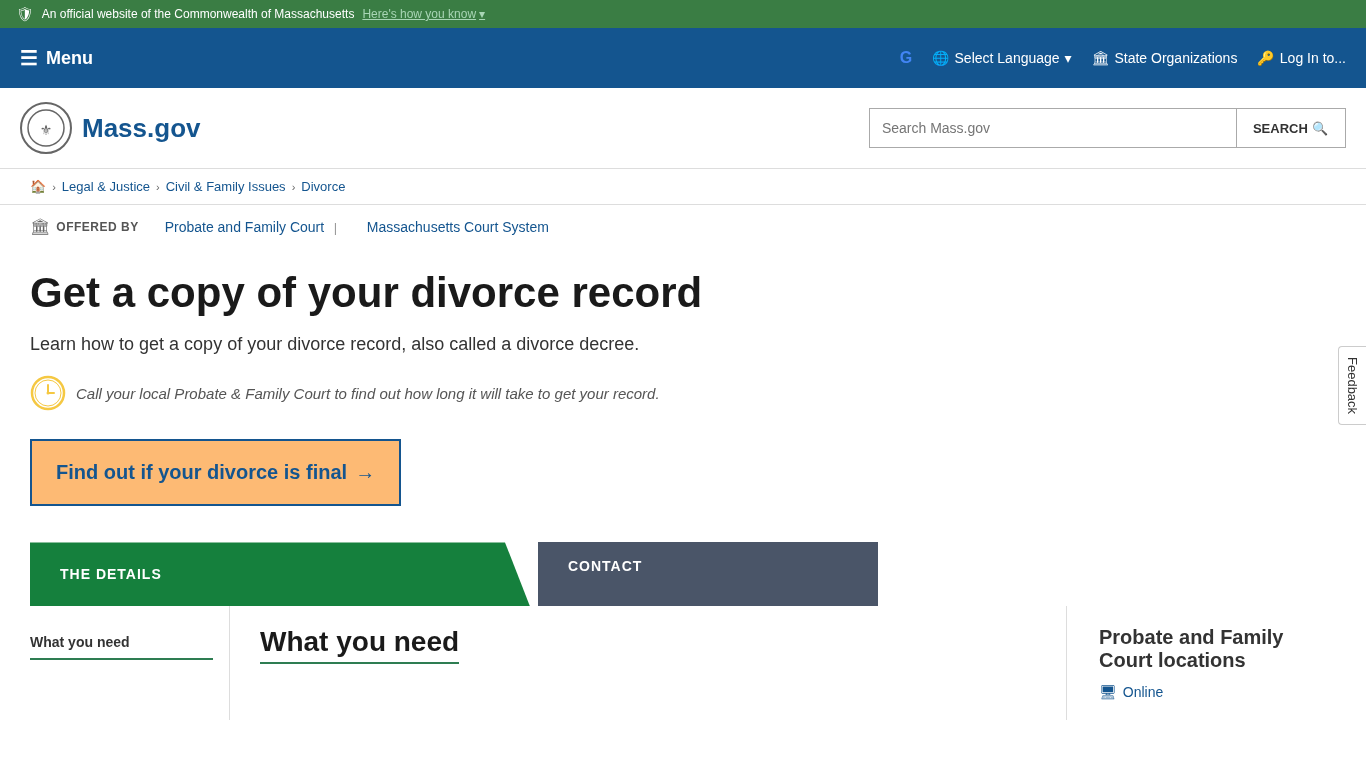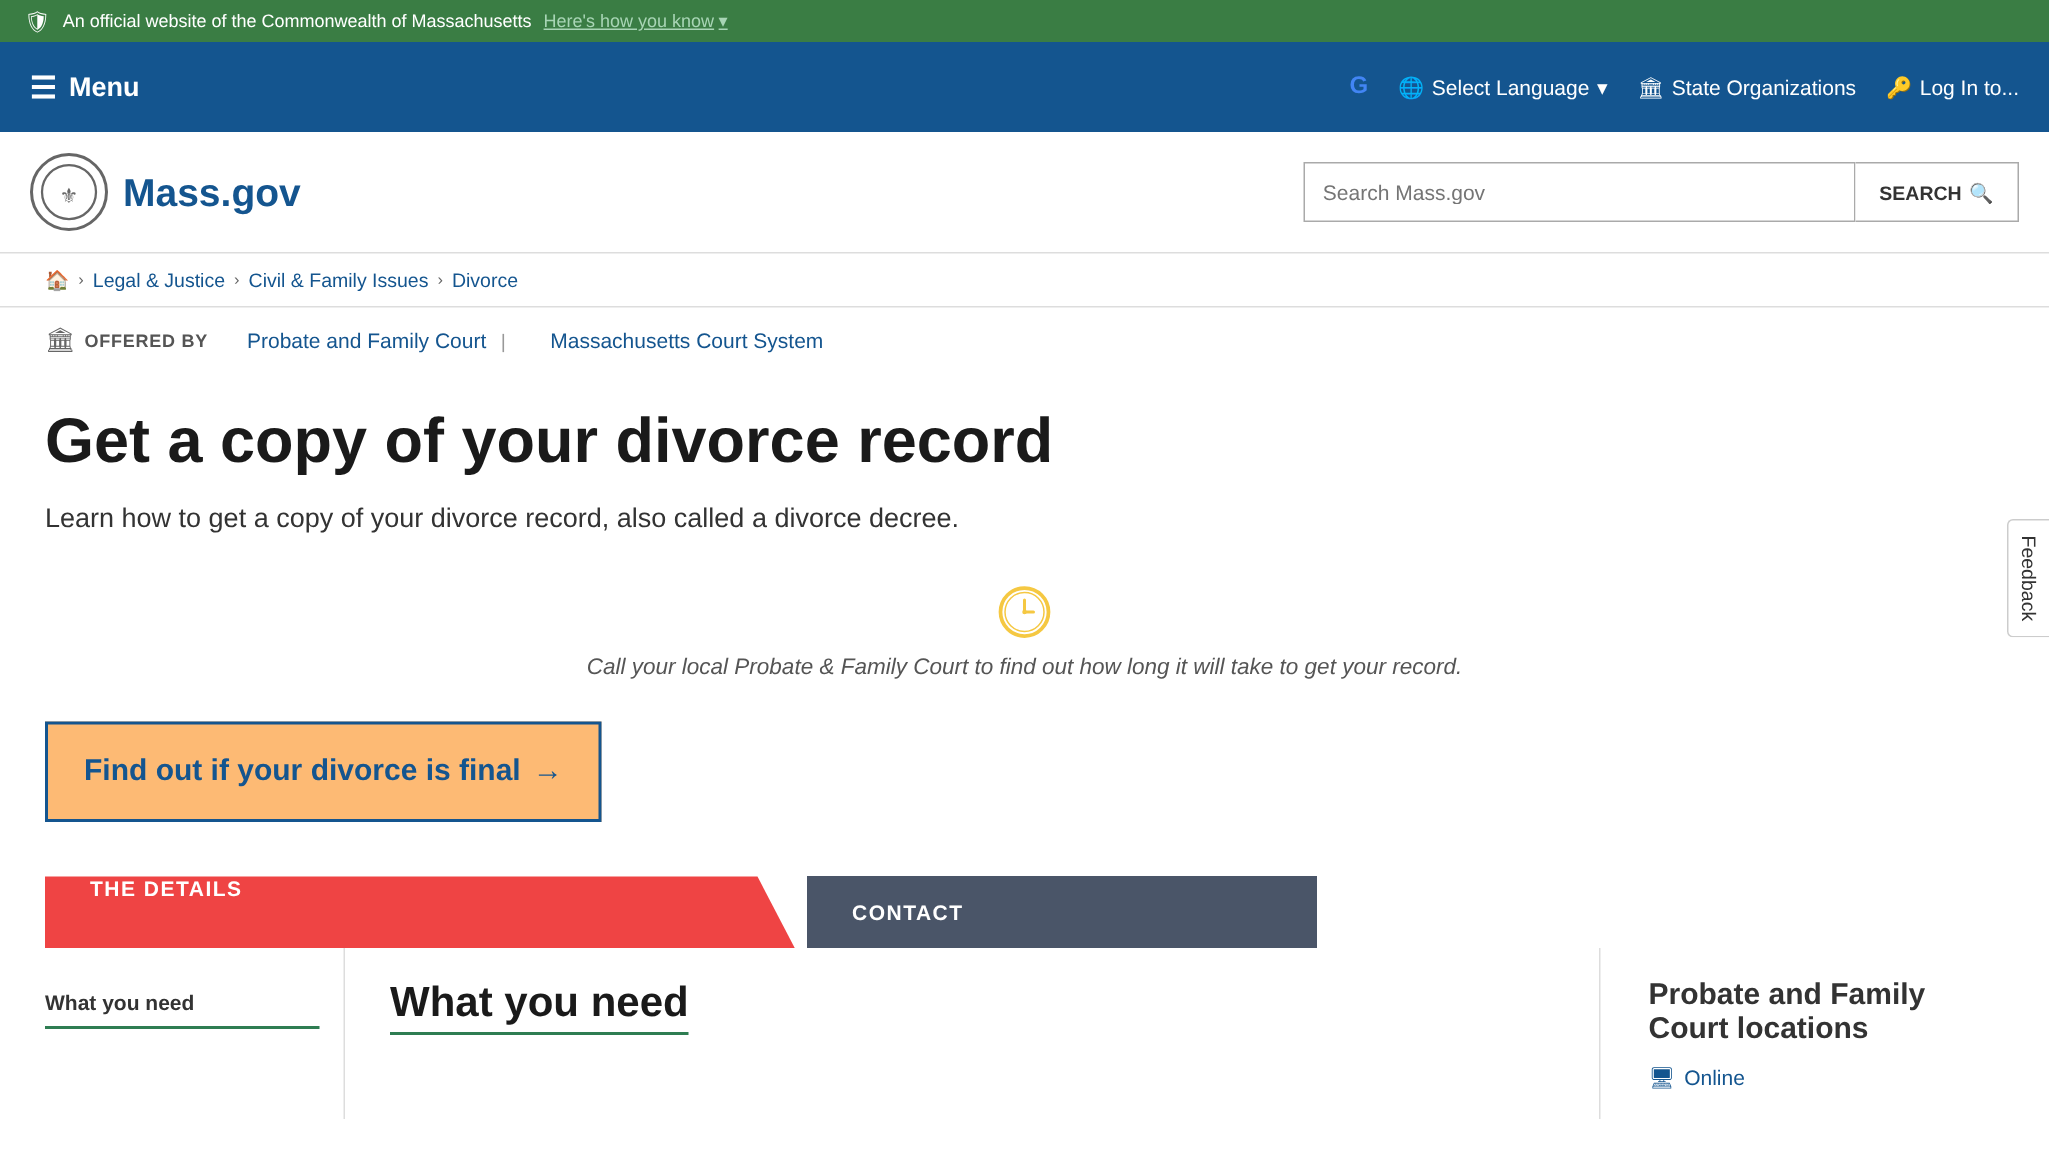--- a/index.html
+++ b/index.html
@@ -160,28 +160,27 @@
     .page-title {
       font-size: 42px;
       font-weight: bold;
       color: #1a1a1a;
       margin-bottom: 16px;
       line-height: 1.2;
     }
     .page-subtitle {
       font-size: 18px;
       color: #333;
-      margin-bottom: 34px;
+      margin-bottom: 20px;
     }
     .time-notice {
       display: flex;
       align-items: center;
       gap: 10px;
       margin-bottom: 28px;
-      flex-direction: column;
     }
     .clock-icon {
       width: 36px;
       height: 36px;
       flex-shrink: 0;
     }
     .time-notice-text {
       font-size: 15px;
       color: #555;
       font-style: italic;
@@ -207,23 +206,23 @@
       align-items: center;
       gap: 8px;
     }
 
     
     .tabs-row {
       display: flex;
       margin-bottom: 0;
     }
     .tab-details {
-      background: #ef4444;
+      background: #15803d;
       color: #fff;
-      padding: 0 30px;
+      padding: 24px 30px;
       font-size: 14px;
       font-weight: bold;
       letter-spacing: 1px;
       text-transform: uppercase;
       flex: 0 0 auto;
       min-width: 500px;
       clip-path: polygon(0 0, 95% 0, 100% 100%, 0 100%);
     }
     .tab-contact {
       background: #4a5568;

